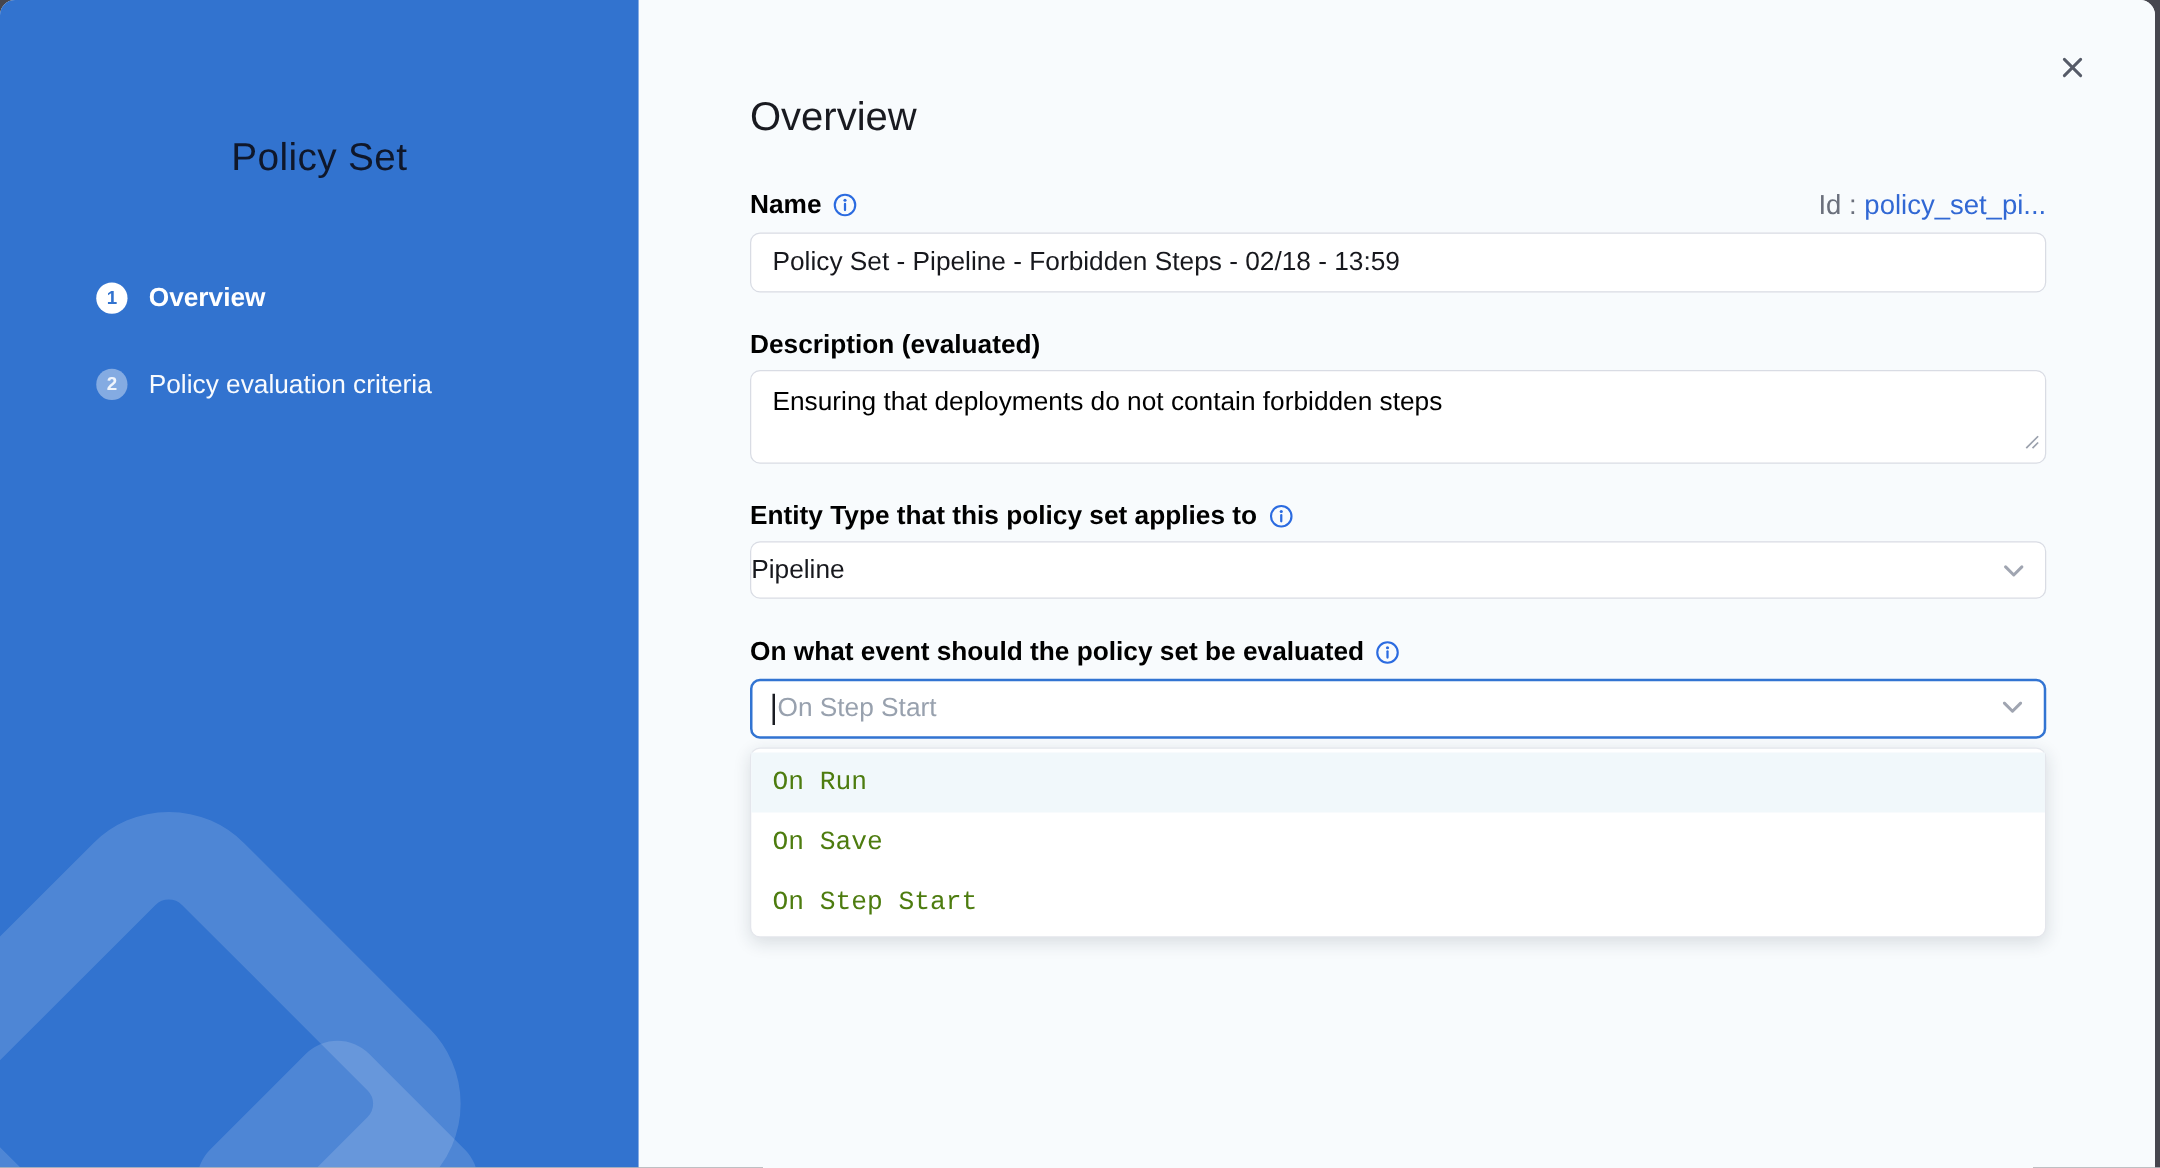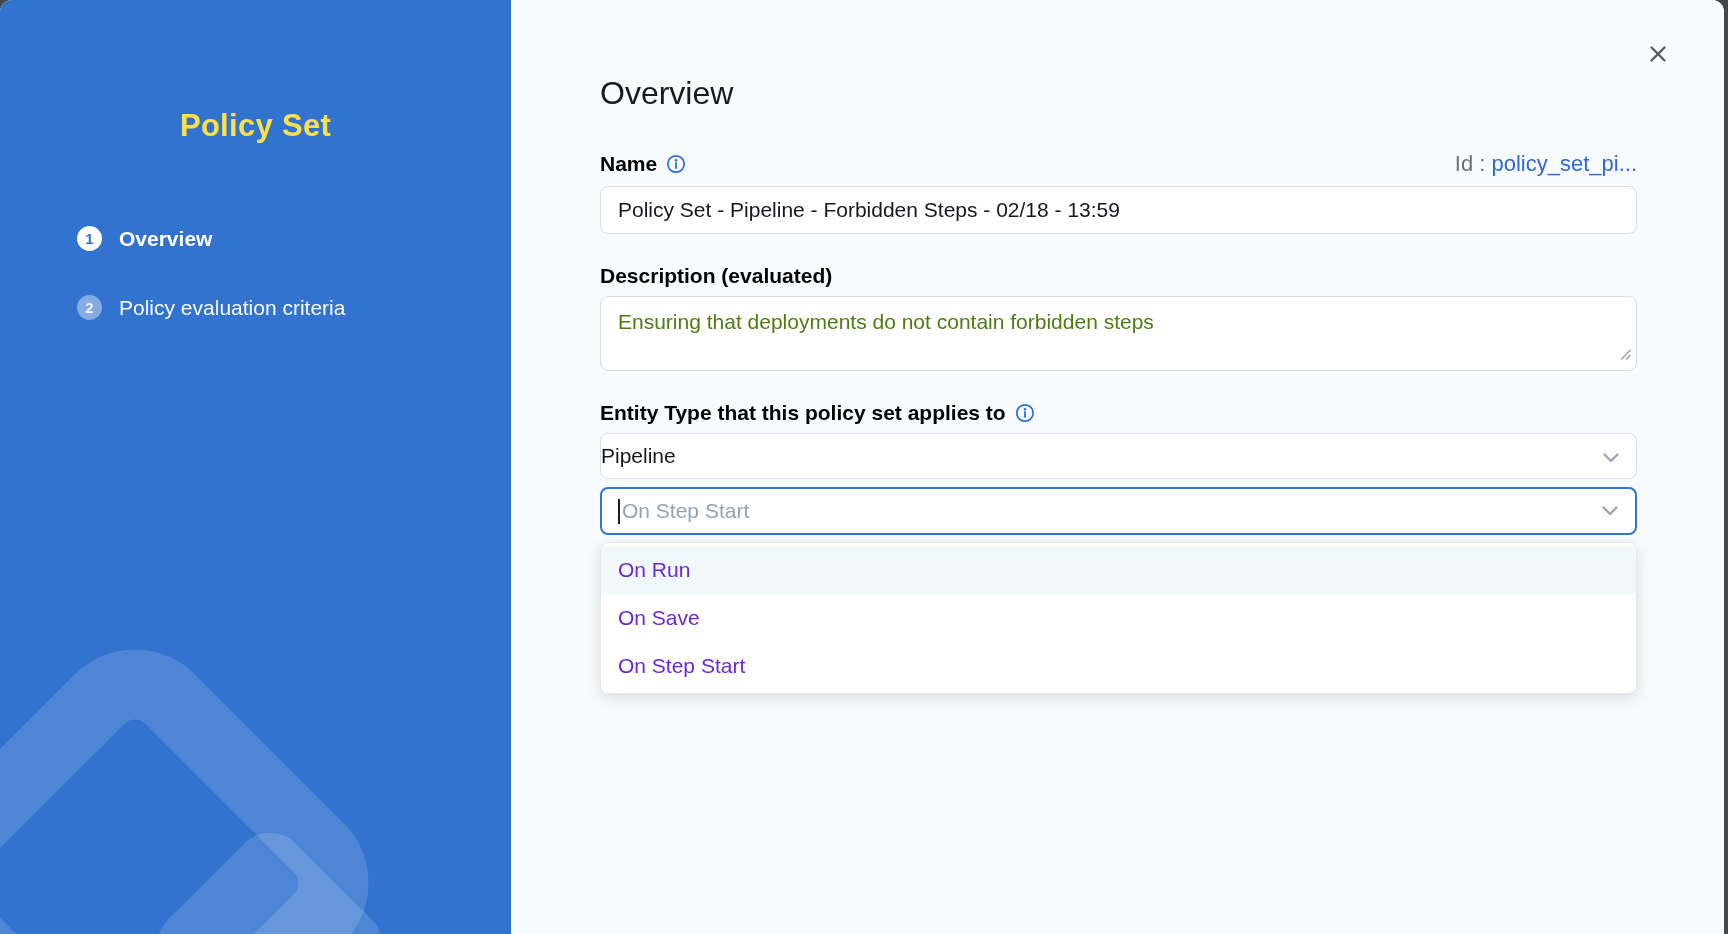--- a/index.html
+++ b/index.html
@@ -21,22 +21,22 @@
     position:relative;width:1724px;height:934px;
     border-radius:12px 12px 0 0;overflow:hidden;
     display:flex;background:var(--content-bg);
   }
   
   .sidebar{
     width:511px;flex-shrink:0;background:var(--sidebar-blue);
     position:relative;overflow:hidden;
   }
   .sidebar-title{
-    margin-top:106px;text-align:center;color:#fde047;
-    font-size:31px;font-weight:700;letter-spacing:.3px;line-height:40px;
+    margin-top:106px;text-align:center;color:#0f172a;
+    font-size:31px;font-weight:400;letter-spacing:.3px;line-height:40px;
   }
   .steps{margin:79px 0 0 77px;position:relative;z-index:2}
   .step{display:flex;align-items:center;height:27px;margin-bottom:42px;cursor:pointer}
   .step-circle{
     width:25px;height:25px;border-radius:50%;flex-shrink:0;
     display:flex;align-items:center;justify-content:center;
     font-size:15px;font-weight:700;
   }
   .step.active .step-circle{background:#ffffff;color:var(--sidebar-blue)}
   .step.inactive .step-circle{background:rgba(255,255,255,.40);color:rgba(255,255,255,.88)}
@@ -72,21 +72,21 @@
   .text-input{
     margin-top:9px;width:100%;height:48px;background:#ffffff;
     border:1px solid #d9dce4;border-radius:8px;padding:5px 17px;
     font-size:21px;color:#17181d;font-family:inherit;outline:none;
     display:block;
   }
   .label-mt{margin-top:28px;display:flex;align-items:center;gap:9px;height:27px}
   .textarea-wrap{position:relative;margin-top:7px}
   .textarea{
     width:100%;height:75px;background:#ffffff;border:1px solid #d9dce4;
-    border-radius:8px;padding:13px 17px;font-size:21px;color:#4d7c0f;
+    border-radius:8px;padding:13px 17px;font-size:21px;color:#000000;
     font-family:inherit;resize:none;outline:none;display:block;
   }
   .resize-handle{position:absolute;right:5px;bottom:6px;cursor:nwse-resize}
   .select{
     margin-top:7px;height:46px;background:#ffffff;border:1px solid #d9dce4;
     border-radius:8px;padding:0 0;display:flex;align-items:center;
     font-size:21px;color:#17181d;position:relative;cursor:pointer;
   }
   .chevron{position:absolute;right:17px;top:50%;transform:translateY(-50%)}
   .event-input{
@@ -95,21 +95,21 @@
     padding:0 16px;display:flex;align-items:center;position:relative;cursor:text;
   }
   .caret{width:2px;height:25px;background:#1a1c22;margin-right:2px}
   .placeholder{font-size:21px;color:#98a1ae}
   .menu{
     margin-top:7px;background:#ffffff;border:1px solid #e4e6ec;border-radius:8px;
     box-shadow:0 4px 14px rgba(30,40,60,.14);padding:3px 0;position:relative;z-index:5;
   }
   .option{
     height:48px;display:flex;align-items:center;padding:0 17px;
-    font-size:21px;color:#6d28d9;cursor:pointer;
+    font-size:21px;color:#4d7c0f;cursor:pointer;font-family:Liberation Mono, monospace;
   }
   .option.highlighted{background:var(--highlight)}
 </style>
 </head>
 <body>
 
 <div class="modal">
 
   <div class="sidebar">
     <div class="sidebar-title">Policy Set</div>
@@ -183,20 +183,30 @@
     </div>
     <div class="select">
       <span>Pipeline</span>
       <span class="chevron">
         <svg width="16" height="10" viewBox="0 0 16 10">
           <polyline points="1.5,1.5 8,8 14.5,1.5" fill="none" stroke="#a0a5b1" stroke-width="2.4" stroke-linecap="round" stroke-linejoin="round"></polyline>
         </svg>
       </span>
     </div>
 
+    <div class="label-mt" style="margin-top:29px">
+      <span class="field-label">On what event should the policy set be evaluated</span>
+      <span class="info-icon">
+        <svg width="20" height="20" viewBox="0 0 20 20">
+          <circle cx="10" cy="10" r="8.2" fill="none" stroke="#2b6be0" stroke-width="1.7"></circle>
+          <circle cx="10" cy="6.2" r="1.25" fill="#2b6be0"></circle>
+          <line x1="10" y1="9" x2="10" y2="14" stroke="#2b6be0" stroke-width="1.8" stroke-linecap="round"></line>
+        </svg>
+      </span>
+    </div>
     <div class="event-input">
       <span class="caret"></span>
       <span class="placeholder">On Step Start</span>
       <span class="chevron">
         <svg width="16" height="10" viewBox="0 0 16 10">
           <polyline points="1.5,1.5 8,8 14.5,1.5" fill="none" stroke="#a0a5b1" stroke-width="2.4" stroke-linecap="round" stroke-linejoin="round"></polyline>
         </svg>
       </span>
     </div>
 

